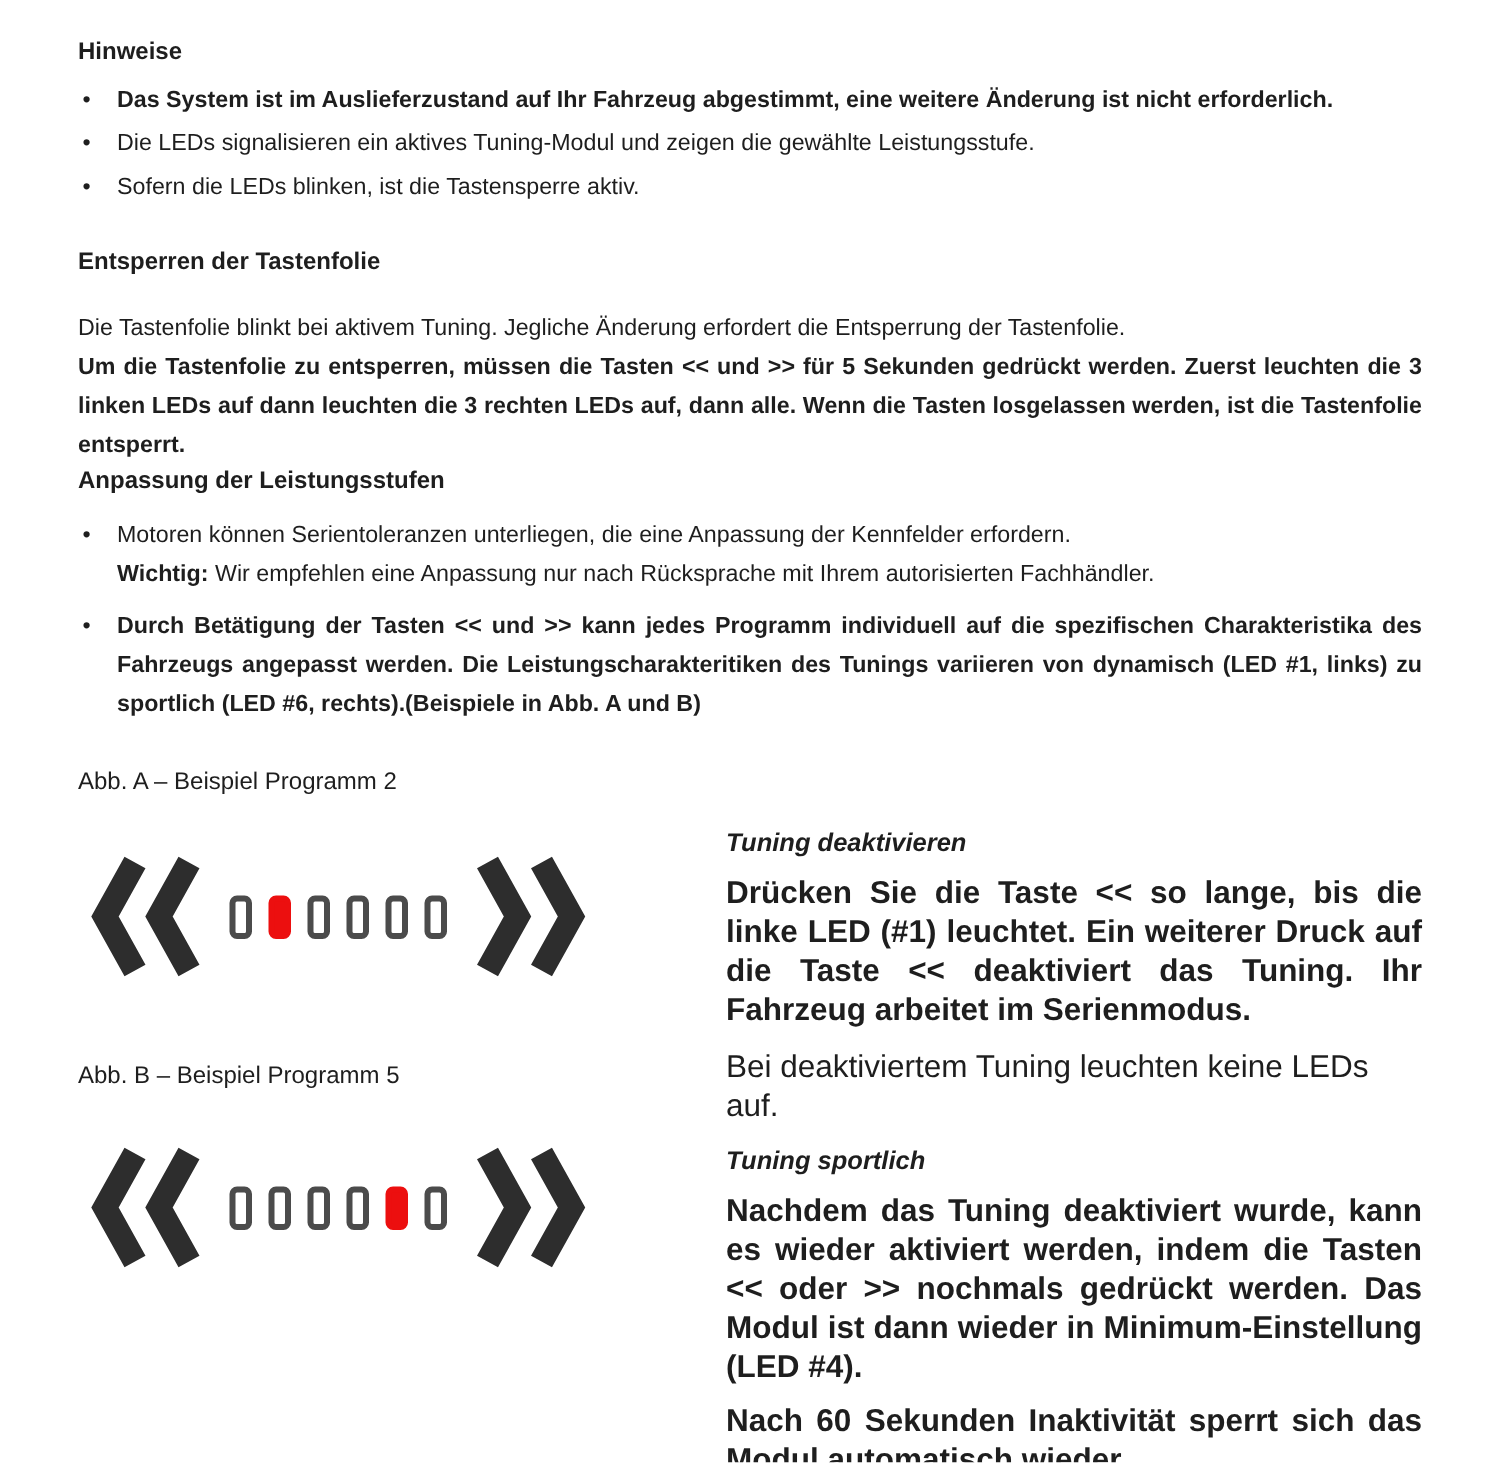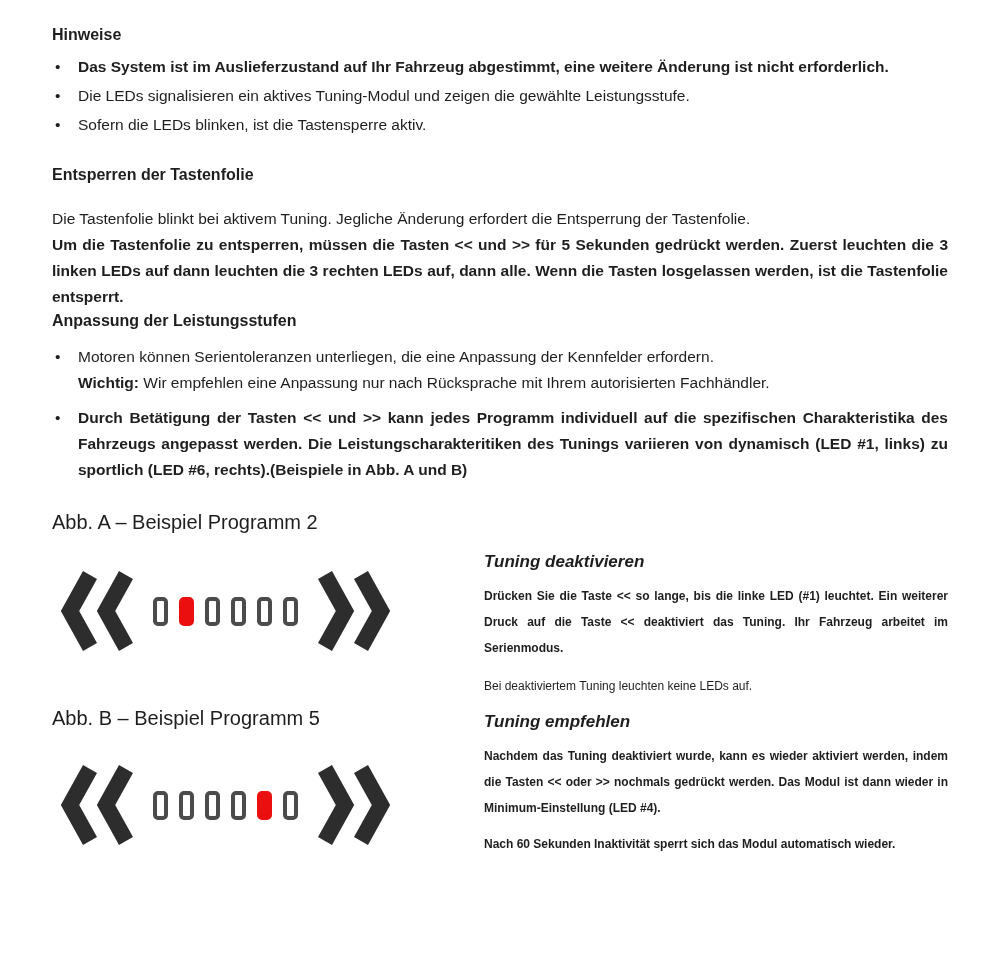--- a/index.html
+++ b/index.html
@@ -71,21 +71,21 @@
     margin-top:28px;
   }
   .col-left{
     flex:0 0 432px;
   }
   .col-right{
     flex:1;
     padding-top:40px;
   }
   .fig-caption{
-    font-size:20px;
+    font-size:16px;
     line-height:22px;
   }
   .fig-caption.second{margin-top:54px;}
   .figure{
     display:flex;
     align-items:center;
     margin-top:36px;
     margin-left:4px;
     height:84px;
   }
@@ -109,21 +109,21 @@
     display:inline-block;
   }
   .led.on{
     background:var(--led-active);
     border-color:var(--led-active);
   }
   
   .col-right .h-sub{margin-bottom:10px;}
   .col-right .h-sub.second{margin-top:7px;}
   .rc-para{
-    font-size:12px;
+    font-size:21px;
     line-height:26px;
     margin-bottom:12px;
   }
   .rc-para.last{margin-bottom:0;margin-top:-2px;}
 </style>
 </head>
 <body>
 
 <div class="page">
 
@@ -216,21 +216,21 @@
     </div>
 
     <div class="col-right">
 
       <div class="h-sub">Tuning deaktivieren</div>
 
       <p class="rc-para just"><span>Drücken Sie die </span><b>Taste &lt;&lt;</b><span> so lange, bis die linke LED (#1) leuchtet. Ein weiterer Druck auf die </span><b>Taste &lt;&lt;</b><span> deaktiviert das Tuning. Ihr Fahrzeug arbeitet im Serienmodus.</span></p>
 
       <p class="rc-para">Bei deaktiviertem Tuning leuchten keine LEDs auf.</p>
 
-      <div class="h-sub second">Tuning empfehlen</div>
+      <div class="h-sub second">Tuning sportlich</div>
 
       <p class="rc-para just"><span>Nachdem das Tuning deaktiviert wurde, kann es wieder aktiviert werden, indem die </span><b>Tasten &lt;&lt; oder &gt;&gt;</b><span> nochmals gedrückt werden. Das Modul ist dann wieder in Minimum-Einstellung (LED #4).</span></p>
 
       <p class="rc-para just last">Nach 60 Sekunden Inaktivität sperrt sich das Modul automatisch wieder.</p>
 
     </div>
   </div>
 
 </div>
 

